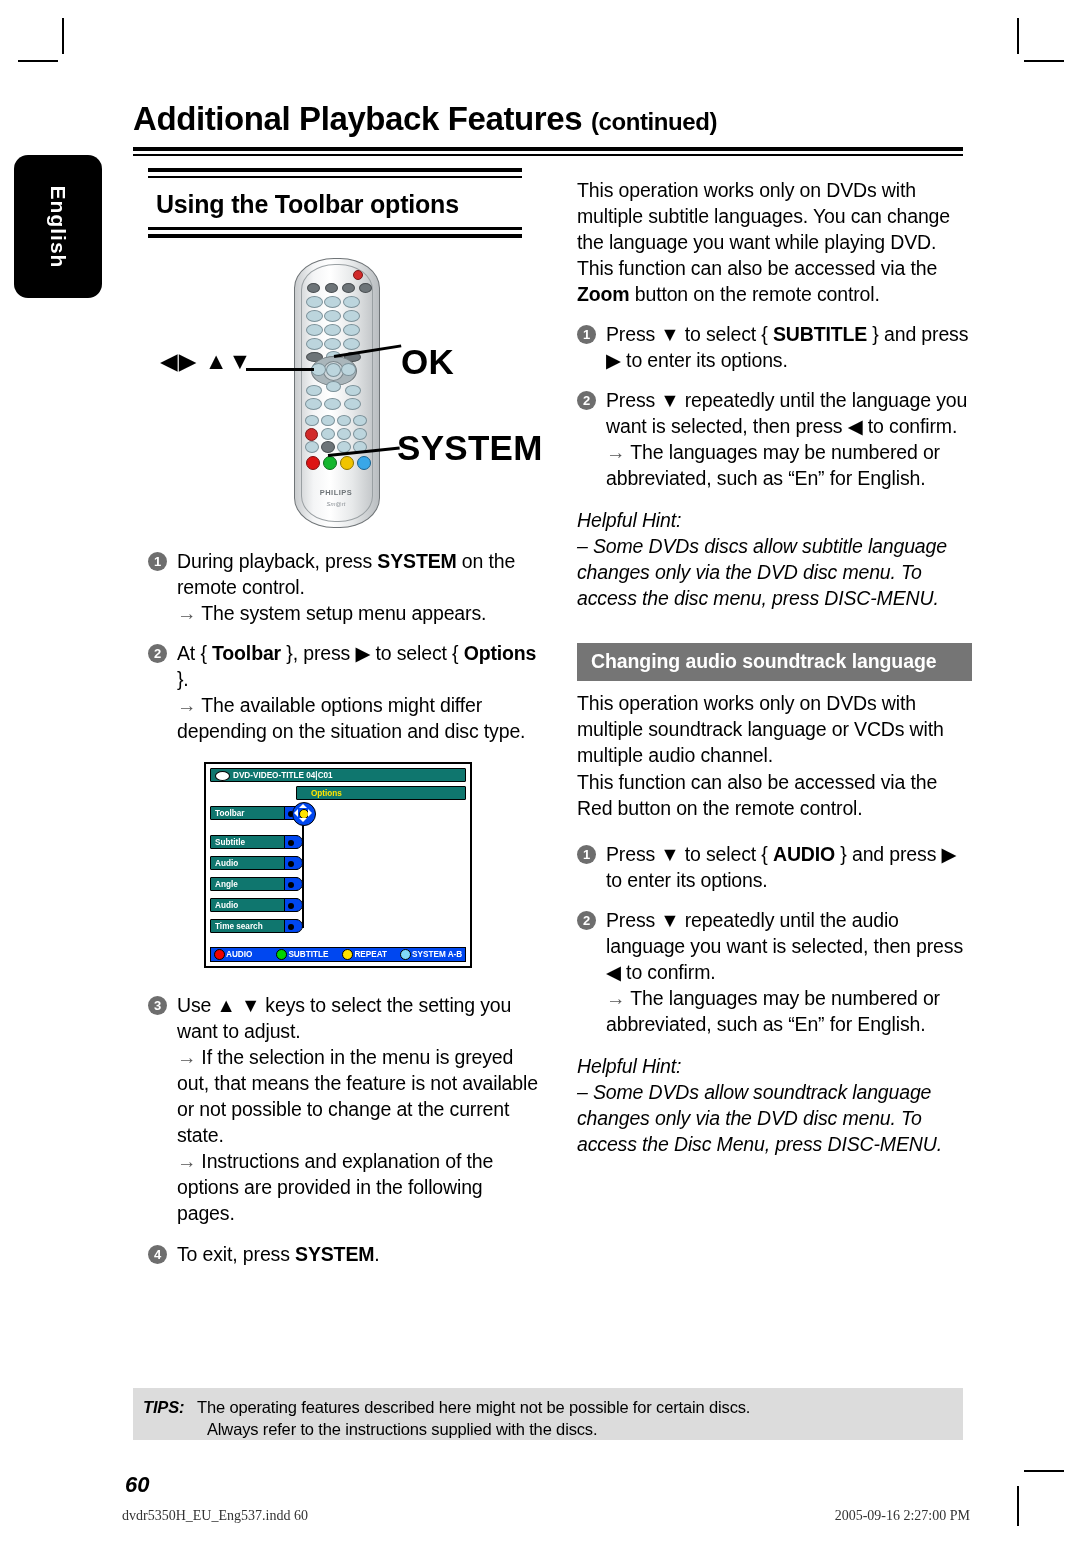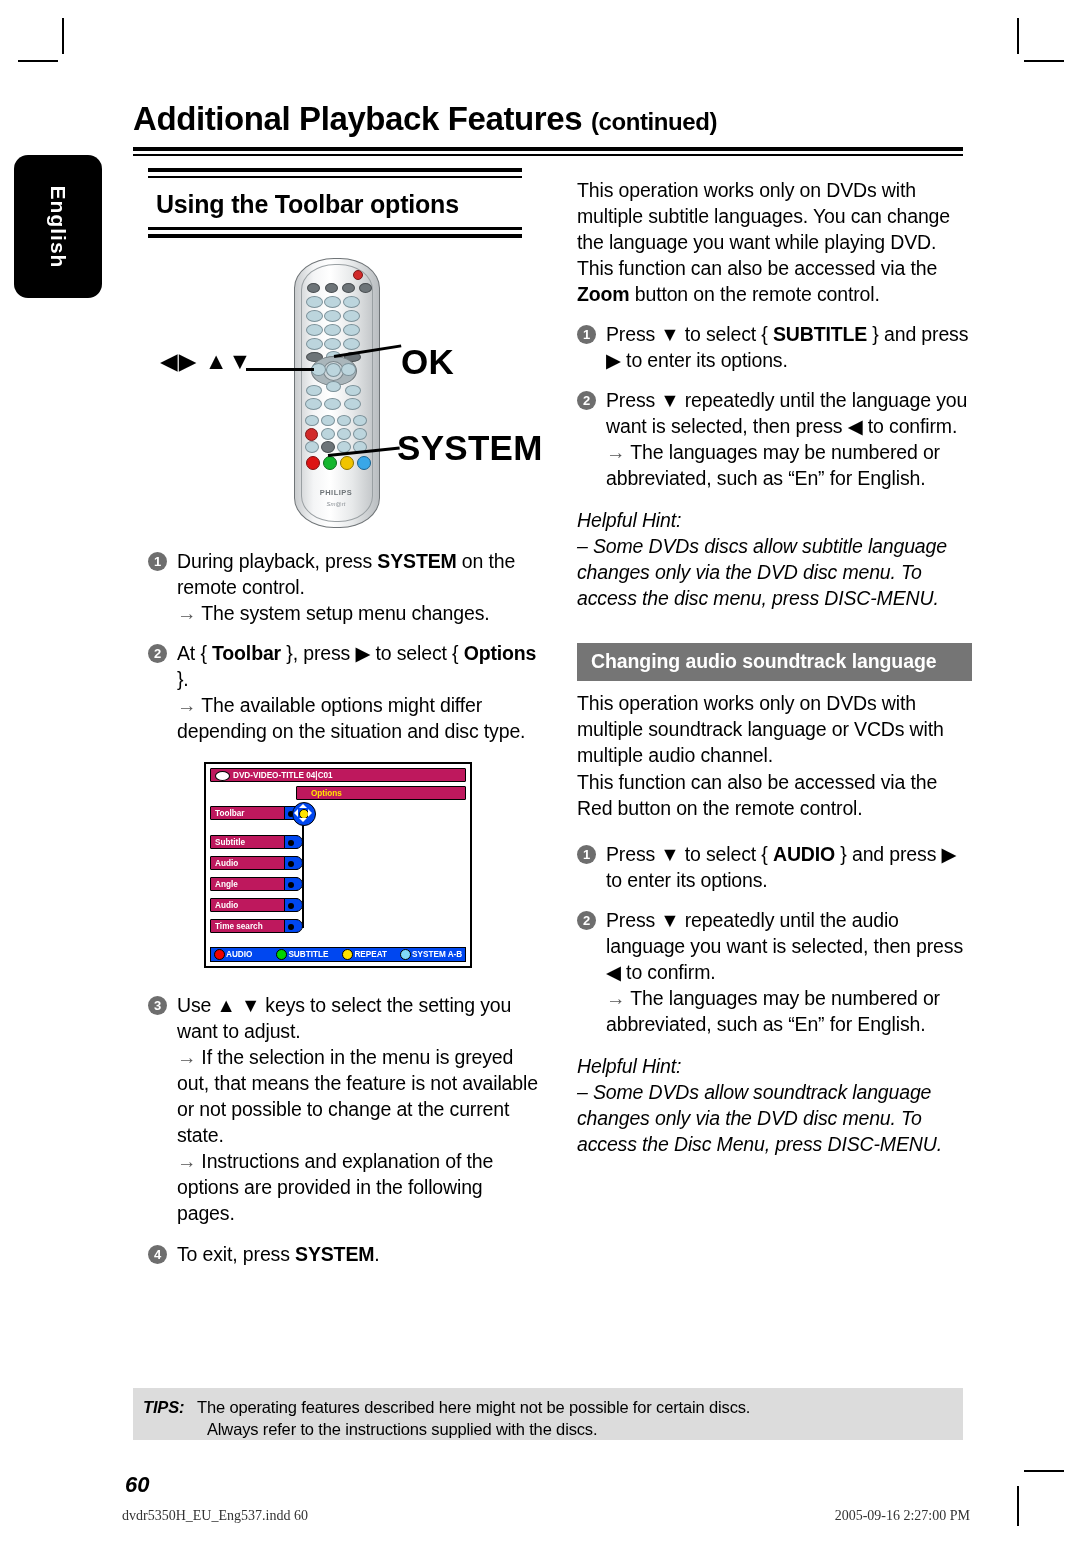--- a/index.html
+++ b/index.html
@@ -249,21 +249,21 @@
     border: 2px solid #000;
     box-sizing: border-box;
     padding: 4px;
   }
   .osd-row {
     position: absolute;
     box-sizing: border-box;
     font-size: 8.2px;
     font-weight: bold;
     color: #ffffff;
-    background: #be185d;
+    background: #0f766e;
     border: 1px solid #000;
     line-height: 12px;
     padding-left: 4px;
     border-radius: 1px;
     white-space: nowrap;
   }
   #osd-titlebar {
     left: 4px; top: 4px; width: 256px; height: 14px;
     padding-left: 22px; line-height: 13px;
   }
@@ -505,21 +505,21 @@
       <div class="leader" style="left:186px;top:103px;width:68px;transform:rotate(-9deg);transform-origin:left center;"></div>
       <div class="callout-label" style="left:253px;top:90px;">OK</div>
 
       <div class="leader" style="left:180px;top:202px;width:72px;transform:rotate(-6deg);transform-origin:left center;"></div>
       <div class="callout-label" style="left:249px;top:176px;">SYSTEM</div>
     </div>
 
     <div class="step">
       <div class="num">1</div>
       <div>During playback, press <b>SYSTEM</b> on the remote control.</div>
-      <div class="sub"><span class="ar">→</span><span>The system setup menu changes.</span></div>
+      <div class="sub"><span class="ar">→</span><span>The system setup menu appears.</span></div>
     </div>
 
     <div class="step">
       <div class="num">2</div>
       <div>At { <b>Toolbar</b> }, press ▶ to select { <b>Options</b> }.</div>
       <div class="sub"><span class="ar">→</span><span>The available options might differ depending on the situation and disc type.</span></div>
     </div>
 
     <div id="osd">
       <div class="osd-row" id="osd-titlebar">

